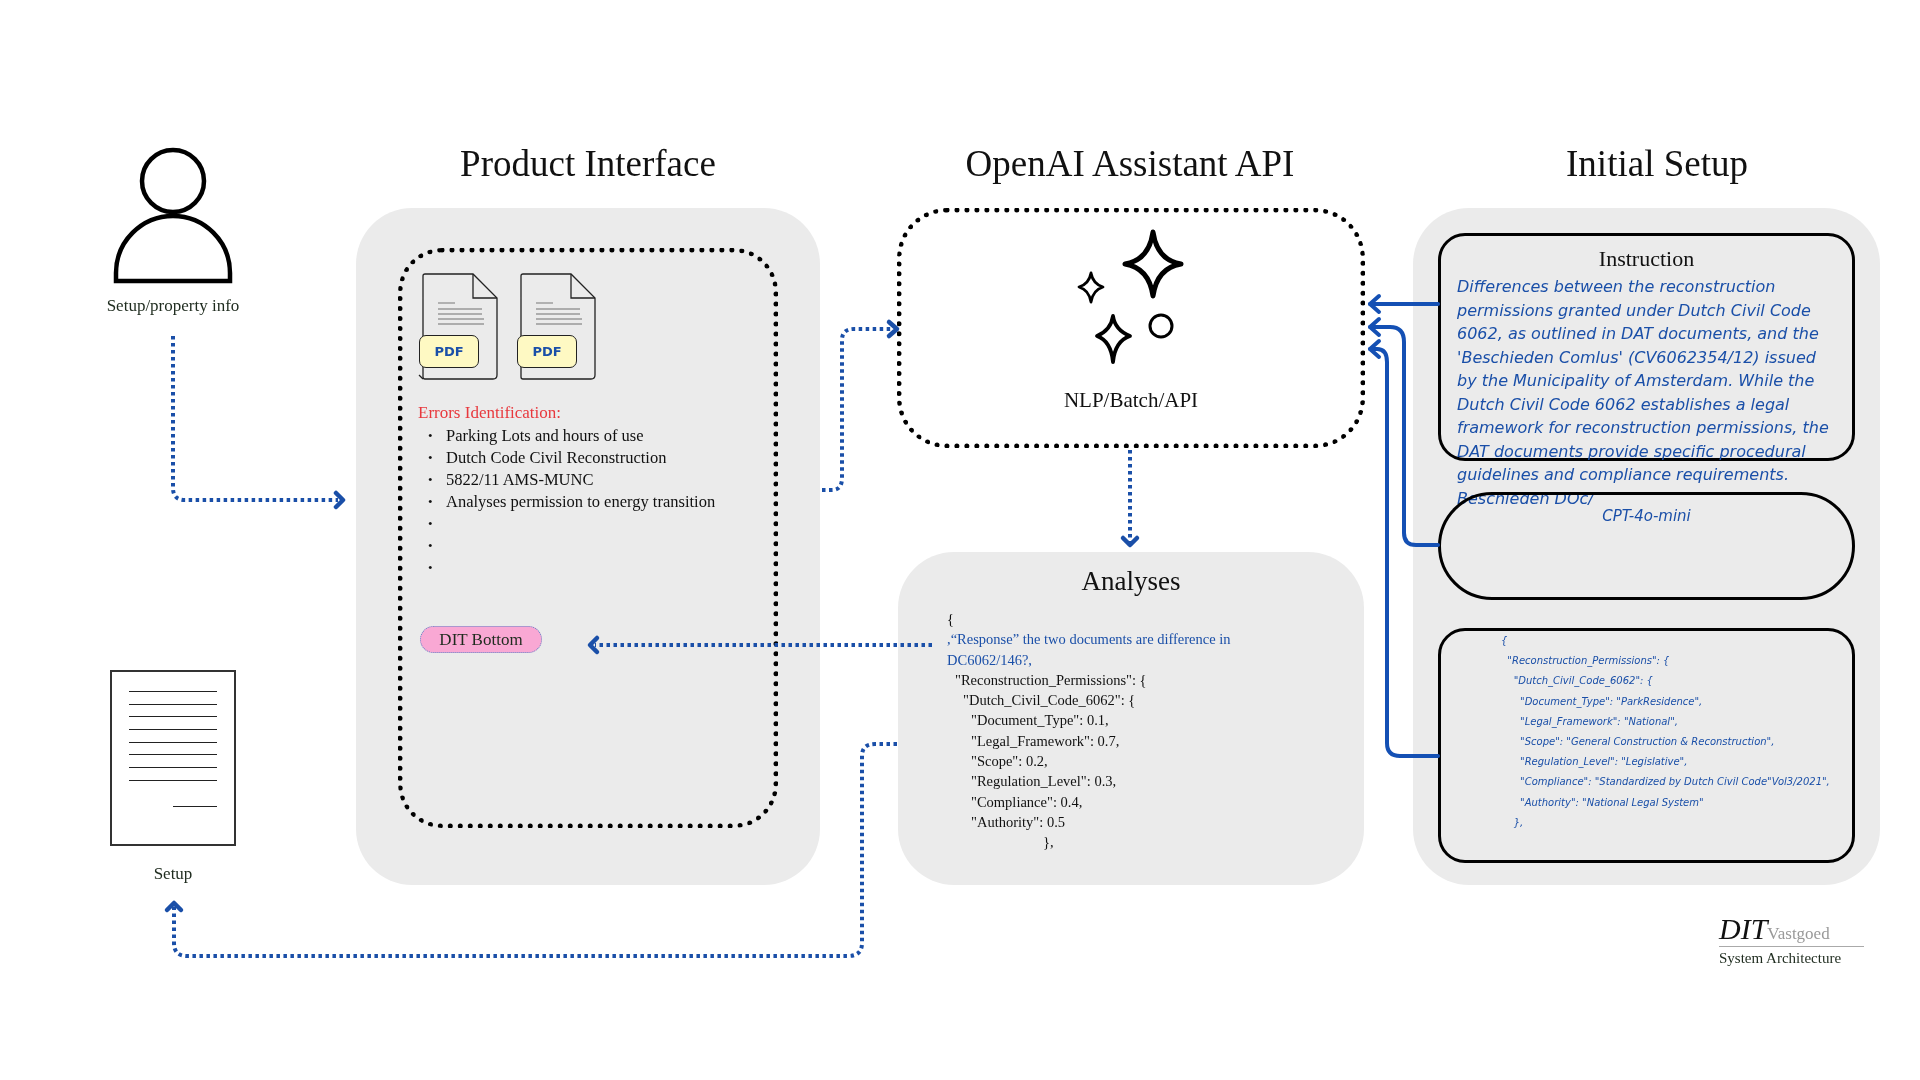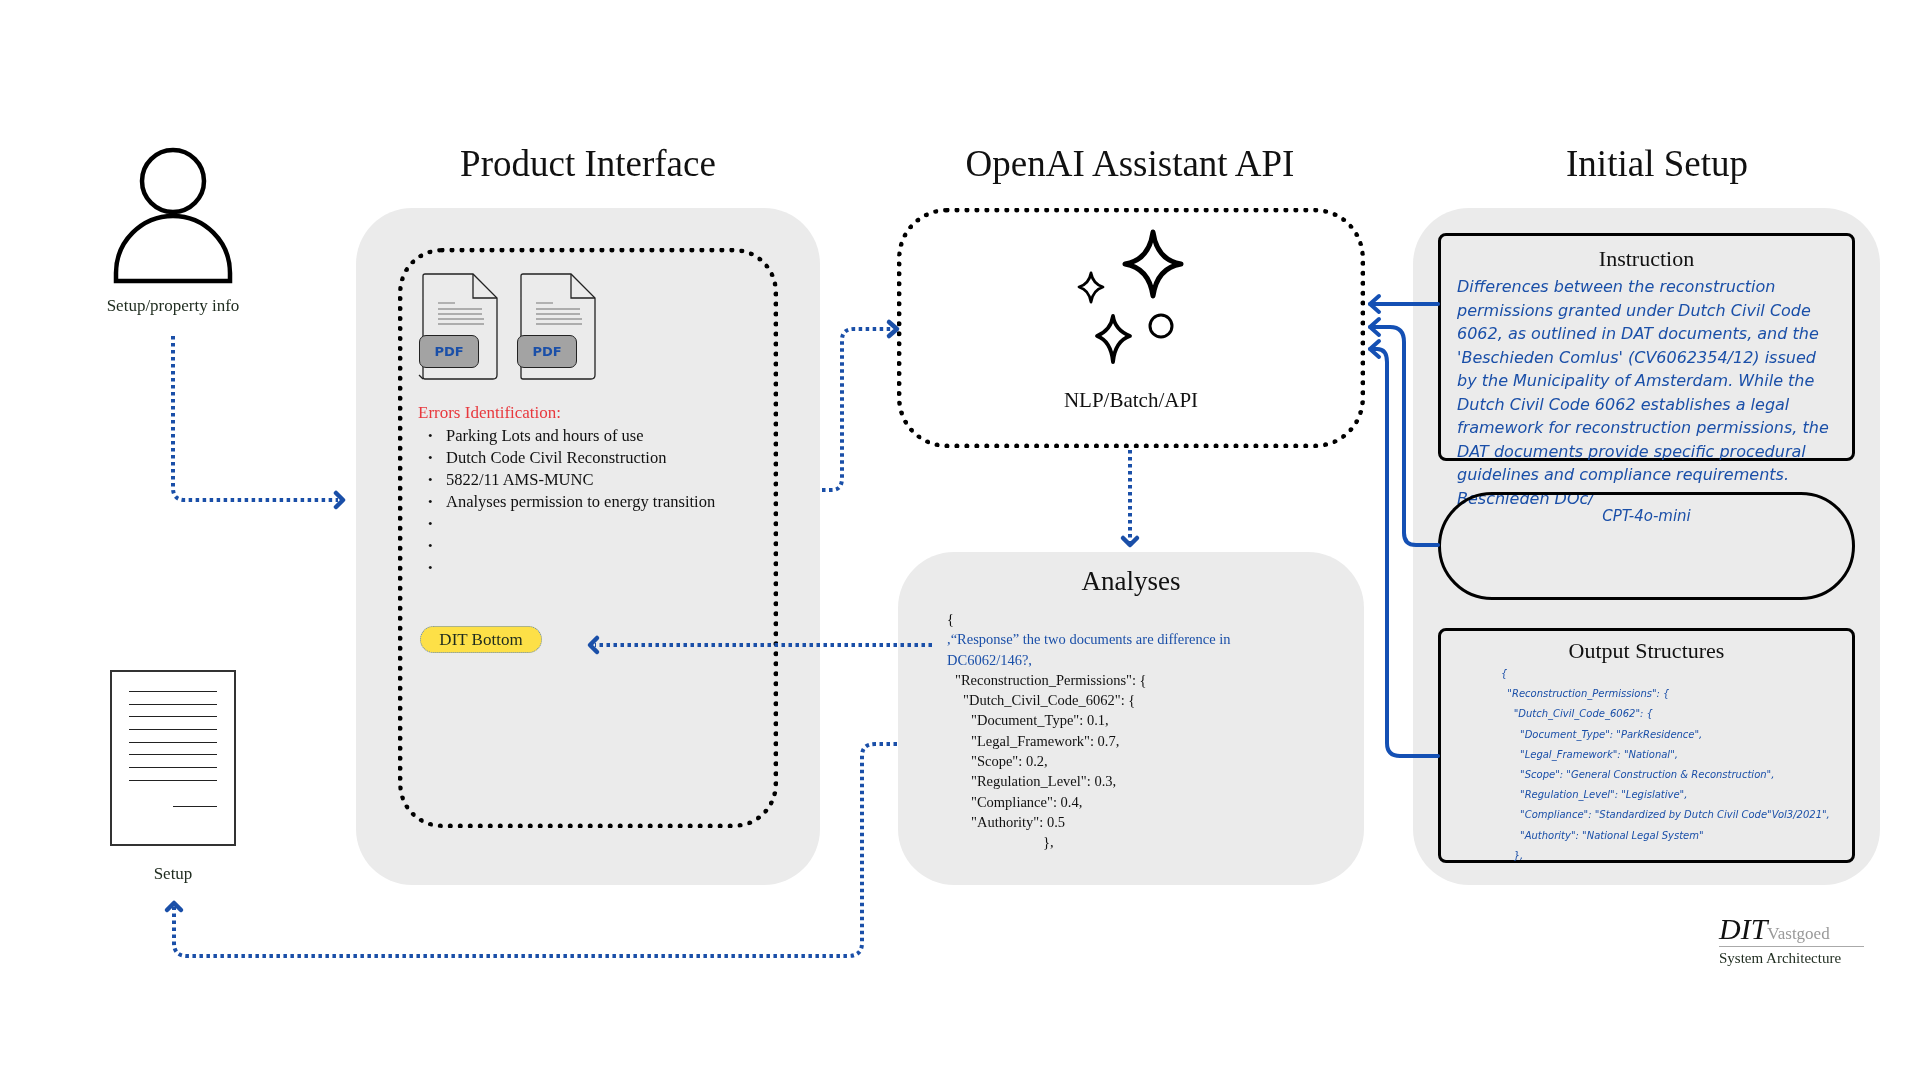--- a/index.html
+++ b/index.html
@@ -3,28 +3,28 @@
 <meta charset="utf-8">
 <style>
   html, body { margin:0; padding:0; background:#ffffff; }
   body { width:1920px; height:1080px; position:relative; overflow:hidden; font-family:"Liberation Serif", serif; color:#111; }
   .abs { position:absolute; }
   .title { font-size:37px; color:#111; white-space:nowrap; transform:translateX(-50%); }
   .panel { background:#ebebeb; border-radius:56px; }
   .hand { font-family:"DejaVu Sans", sans-serif; font-style:italic; color:#1a4fa8; }
   .caption { font-size:17px; color:#1e2b1e; white-space:nowrap; transform:translateX(-50%); }
   .inner-dash { border:5px dotted #000; border-radius:44px; box-sizing:border-box; }
-  .solid-box { border:3.5px solid #000; border-radius:8px; box-sizing:border-box; }
+  .solid-box { border:3.5px solid #000; border-radius:27px; box-sizing:border-box; }
   .box-title { font-size:22px; text-align:center; color:#111; }
   .err-title { color:#e8383d; font-size:17px; }
   .bullets { list-style:none; margin:0; padding:0; font-size:16.5px; }
   .bullets li { position:relative; padding-left:28px; height:22px; line-height:22px; }
   .bullets li::before { content:"•"; position:absolute; left:10px; font-size:13px; }
-  .pdf-tag { position:absolute; border:1.3px solid #222; border-radius:7px; background:#a3a3a3; font-family:"DejaVu Sans", sans-serif; font-weight:bold; color:#1a4fa8; font-size:13px; display:flex; align-items:center; justify-content:center; }
-  .dit-btn { border:1px dotted #5c85c9; border-radius:14px; font-size:17px; color:#1e2b1e; text-align:center; box-sizing:border-box; background:#fde047; }
+  .pdf-tag { position:absolute; border:1.3px solid #222; border-radius:7px; background:#fef9c3; font-family:"DejaVu Sans", sans-serif; font-weight:bold; color:#1a4fa8; font-size:13px; display:flex; align-items:center; justify-content:center; }
+  .dit-btn { border:1px dotted #5c85c9; border-radius:14px; font-size:17px; color:#1e2b1e; text-align:center; box-sizing:border-box; background:#f9a8d4; }
   .resp { font-size:14.5px; line-height:20.3px; white-space:pre; }
   .resp .blue { color:#1a4fa8; }
   .instr-text { font-size:16px; line-height:23.5px; }
   .os-text { font-size:10px; line-height:20.2px; white-space:pre; }
   svg { position:absolute; left:0; top:0; overflow:visible; }
 </style>
 </head>
 <body>
 
 <div class="abs title" style="left:588px; top:142px;">Product Interface</div>
@@ -114,21 +114,20 @@
 <div class="abs solid-box" style="left:1438px; top:233px; width:417px; height:228px;">
   <div class="box-title" style="margin-top:10px;">Instruction</div>
   <div class="hand instr-text" style="margin:3px 18px 0 16px;">Differences between the reconstruction permissions granted under Dutch Civil Code 6062, as outlined in DAT documents, and the 'Beschieden Comlus' (CV6062354/12) issued by the Municipality of Amsterdam. While the Dutch Civil Code 6062 establishes a legal framework for reconstruction permissions, the DAT documents provide specific procedural guidelines and compliance requirements. Beschieden DOc/</div>
 </div>
 
 <div class="abs solid-box" style="left:1438px; top:492px; width:417px; height:108px; border-radius:54px;">
   <div class="hand" style="text-align:center; font-size:15px; margin-top:12px;">CPT-4o-mini</div>
 </div>
 
 <div class="abs solid-box" style="left:1438px; top:628px; width:417px; height:235px;">
-  <div class="box-title" style="margin-top:7px;">Output Structures</div>
   <div class="hand os-text" id="os-lines" style="margin:0 0 0 60px;"><div>{</div><div>  "Reconstruction_Permissions": {</div><div>    "Dutch_Civil_Code_6062": {</div><div>      "Document_Type": "ParkResidence",</div><div>      "Legal_Framework": "National",</div><div>      "Scope": "General Construction &amp; Reconstruction",</div><div>      "Regulation_Level": "Legislative",</div><div>      "Compliance": "Standardized by Dutch Civil Code"Vol3/2021",</div><div>      "Authority": "National Legal System"</div><div>    },</div></div>
 </div>
 
 <div class="abs" style="left:1719px; top:912px; white-space:nowrap;">
   <span style="font-size:30px; font-style:italic; color:#111;">DIT</span><span style="font-size:17px; color:#999;">Vastgoed</span>
 </div>
 <div class="abs" style="left:1719px; top:946px; width:145px; border-top:1px solid #aaa;"></div>
 <div class="abs" style="left:1719px; top:950px; font-size:15px; color:#1e2b1e; white-space:nowrap;">System Architecture</div>
 
 <svg width="1920" height="1080">

